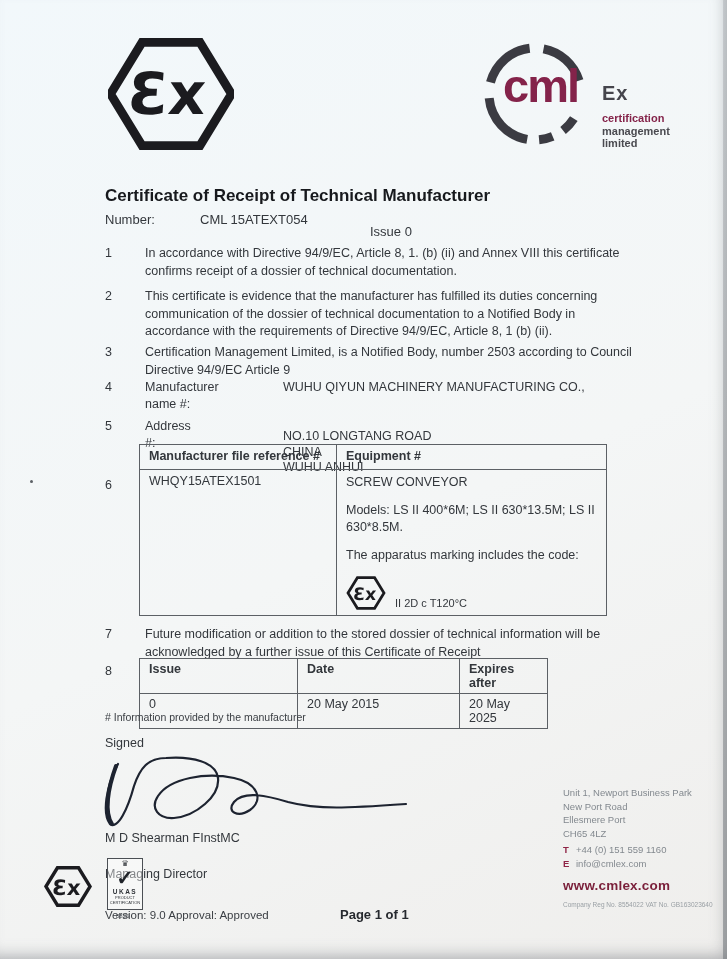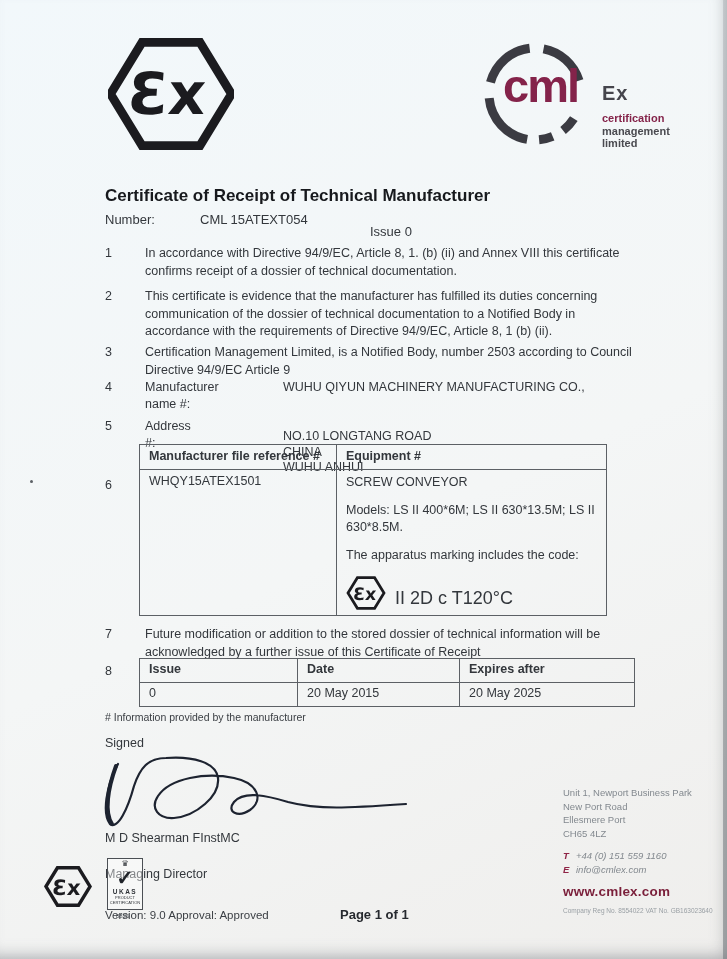--- a/index.html
+++ b/index.html
@@ -60,23 +60,23 @@
   
   table { border-collapse:collapse; font-size:12.5px; color:#33373c; }
   td, th { border:1.5px solid #5c6065; text-align:left; vertical-align:top; padding:4px 9px; }
   th { font-weight:bold; }
   .file-table  { position:absolute; left:139px; top:444px; width:468px; }
   .file-table th { height:25px; }
   .file-table .c1 { width:197px; }
   .file-table td { height:146px; }
   .eq-cell p { margin:0 0 11px 0; line-height:1.35; }
   .marking-row { display:flex; align-items:flex-end; margin-top:2px; }
-  .marking-row .code { margin-left:9px; padding-bottom:2px; font-size:18px; }
-
-  .issue-table { position:absolute; left:139px; top:658px; width:496px; }
+  .marking-row .code { margin-left:9px; padding-bottom:2px; font-size:11px; }
+
+  .issue-table { position:absolute; left:139px; top:658px; width:409px; }
   .issue-table th, .issue-table td { height:24px; padding:3px 9px; }
   .issue-table .w1 { width:158px; } .issue-table .w2 { width:162px; }
 
   .footnote { position:absolute; left:105px; top:711px; font-size:10.5px; color:#3a3e43; }
 
   
   .signed   { position:absolute; left:105px; top:736px; font-size:12.5px; }
   .sig-svg  { position:absolute; left:88px;  top:752px; }
   .sig-name { position:absolute; left:105px; top:831px; font-size:12.5px; }
   .sig-role { position:absolute; left:105px; top:847px; font-size:12.5px;margin-top:20px; }
@@ -90,21 +90,21 @@
   .ukas-name  { font-size:6.5px; letter-spacing:1.5px; font-weight:bold; color:#2e3237; }
   .ukas-sub   { font-size:4px; line-height:5px; color:#2e3237; }
   .ukas-num   { position:absolute; left:116px; top:913px; font-size:6px; color:#5a5f64; }
 
   .version { position:absolute; left:105px; top:909px; font-size:11.5px; color:#3a3e43; }
   .pagenum { position:absolute; left:340px; top:907px; font-size:13px; font-weight:bold; color:#26292e; }
 
   
   .rfoot { position:absolute; left:563px; top:786px; width:158px; font-size:9.5px;
            color:#83898f; line-height:13.5px; }
-  .rfoot .contact { margin-top:9px;font-style:italic; }
+  .rfoot .contact { margin-top:3px; }
   .rfoot .clabel { color:#8f2446; font-weight:bold; display:inline-block; width:13px; }
   .rfoot .site { margin-top:9px; font-size:13.5px; font-weight:bold; color:#7a1f3a; letter-spacing:.2px; }
   .rfoot .small { margin-top:8px; font-size:6.5px; line-height:7px; color:#9aa0a5; }
 
   .speck { position:absolute; left:30px; top:480px; width:3px; height:3px;
            border-radius:50%; background:#5c6065; }
 </style>
 </head>
 <body>
 

